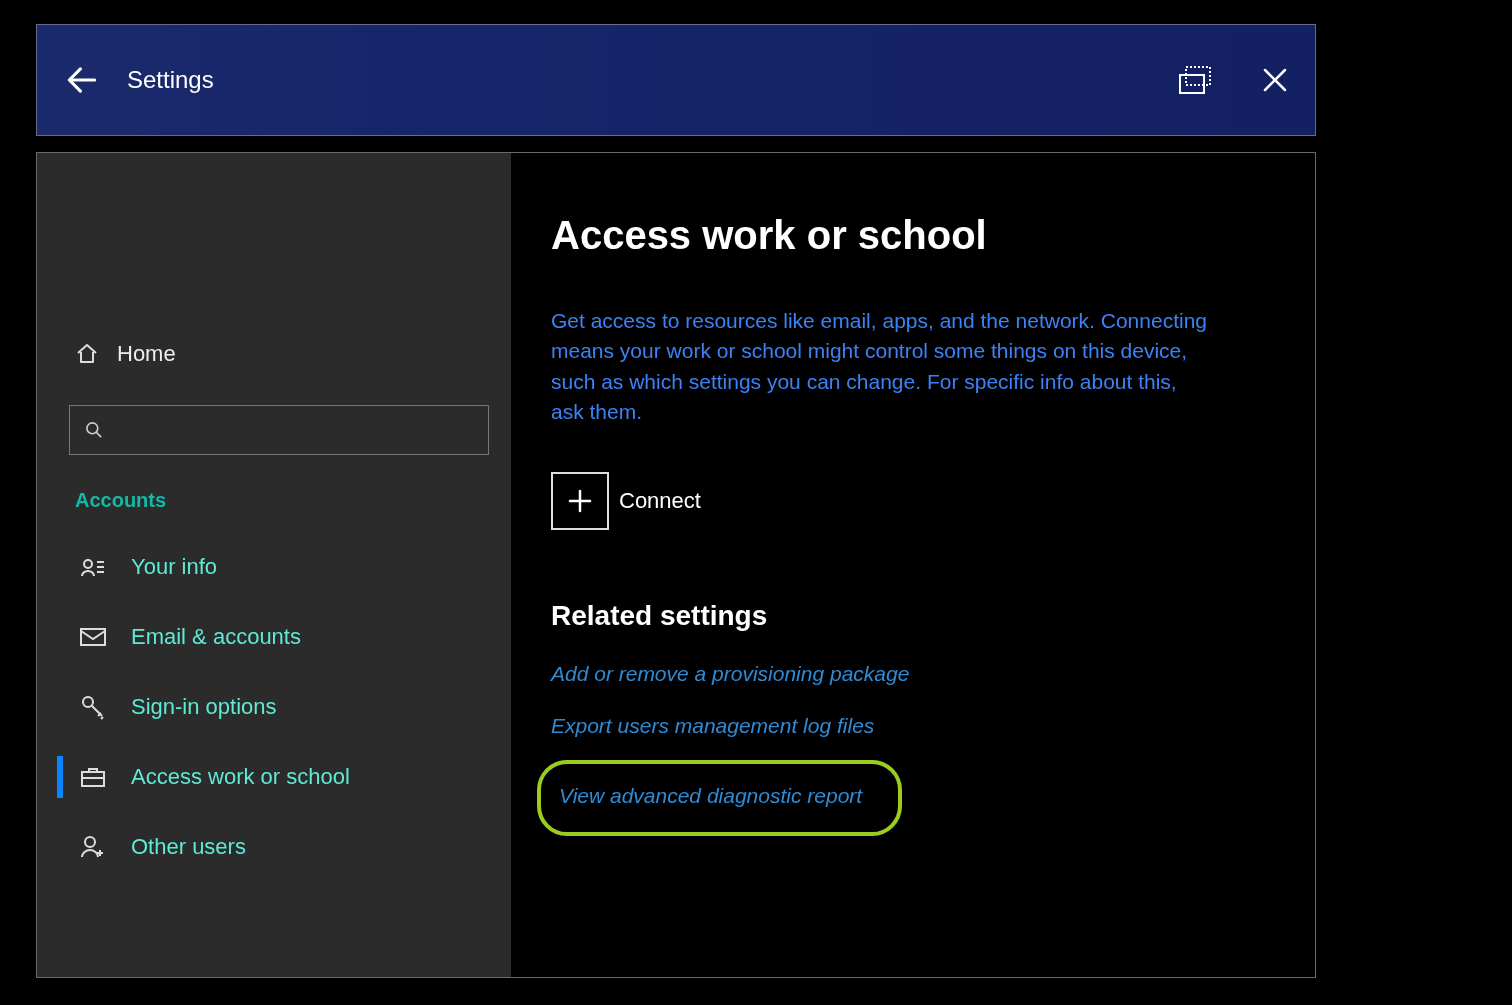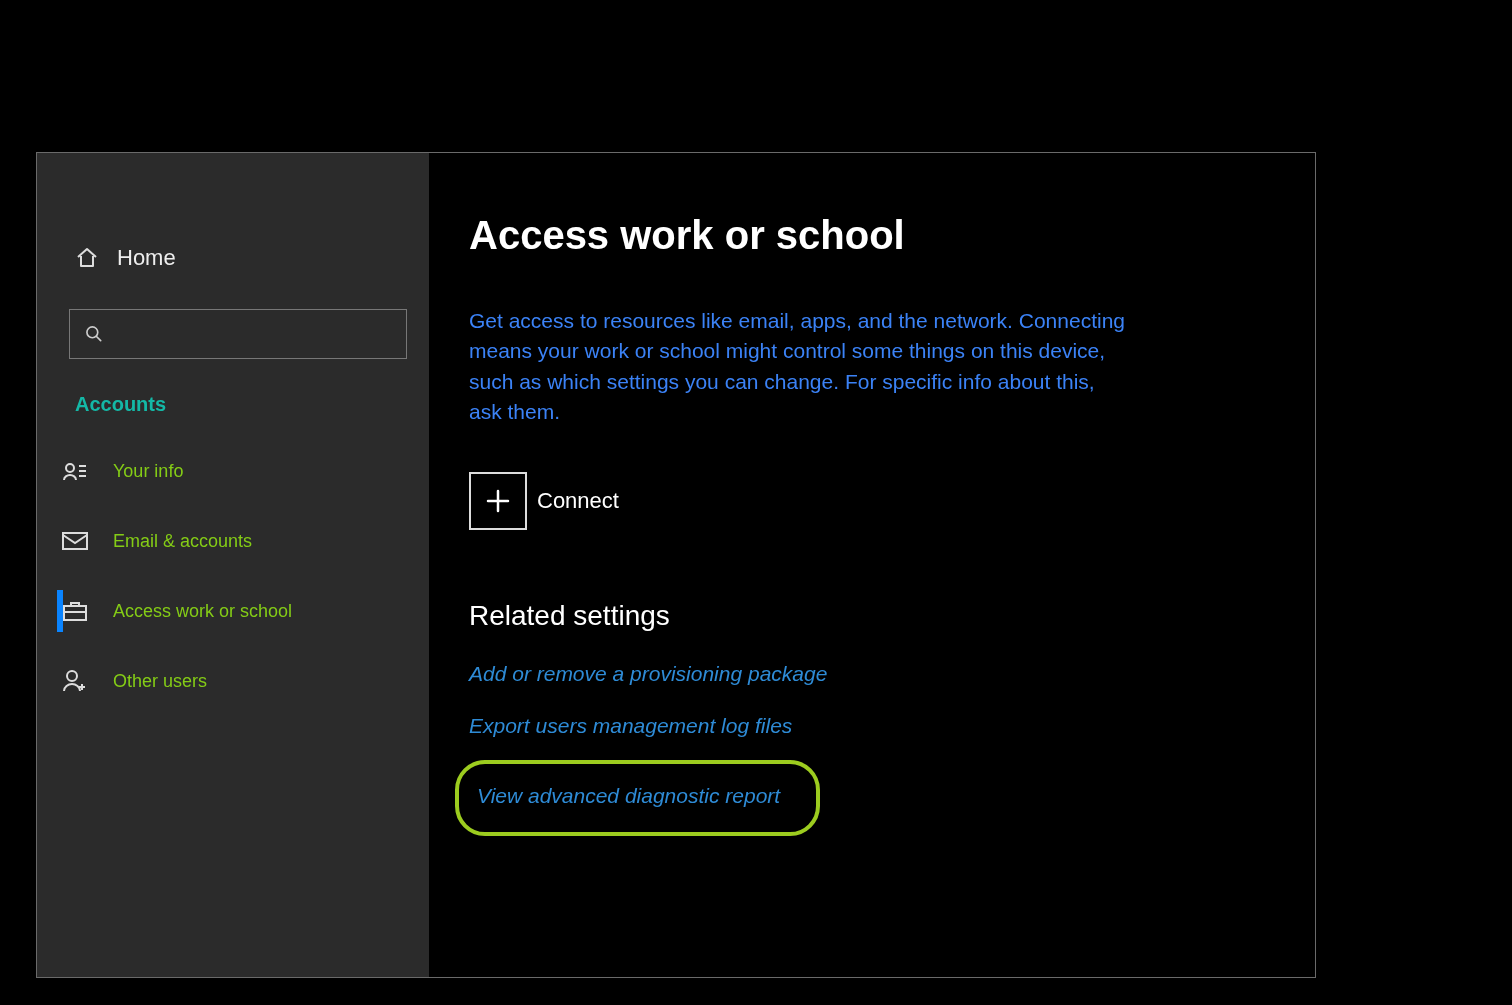--- a/index.html
+++ b/index.html
@@ -58,25 +58,26 @@
     left: 36px;
     top: 152px;
     width: 1280px;
     height: 826px;
     border: 1px solid #6a6a6a;
     display: flex;
     background: #000;
     overflow: hidden;
   }
   .sidebar {
-    width: 392px;
+    width: 474px;
     background: #2b2b2b;
     padding: 78px 0 0 0;
     display: flex;
     flex-direction: column;
+    justify-content: center;
   }
   .home-row {
     display: flex;
     align-items: center;
     gap: 18px;
     padding: 0 0 0 38px;
     height: 54px;
     cursor: pointer;
   }
   .home-row .label { font-size: 22px; color: #eee; }
@@ -111,24 +112,24 @@
     color: #14b8a6;
   }
 
   .nav { display: flex; flex-direction: column; }
   .nav-item {
     position: relative;
     display: flex;
     align-items: center;
     gap: 24px;
     height: 70px;
-    padding-left: 24px;
-    cursor: pointer;
-    color: #84cc16;
-    font-size: 18px;
+    padding-left: 42px;
+    cursor: pointer;
+    color: #5eead4;
+    font-size: 22px;
   }
   .nav-item.active::before {
     content: "";
     position: absolute;
     left: 20px;
     top: 14px;
     bottom: 14px;
     width: 6px;
     background: #0a84ff;
   }
@@ -163,21 +164,21 @@
     height: 58px;
     border: 2px solid #ddd;
     display: flex;
     align-items: center;
     justify-content: center;
   }
   .connect-row .clabel { font-size: 22px; }
 
   .related-title {
     font-size: 28px;
-    font-weight: 400;
+    font-weight: 700;
     margin-bottom: 30px;
   }
   .link {
     display: block;
     font-size: 21px;
     color: #2e8bd6;
     margin-bottom: 28px;
     cursor: pointer;
     width: fit-content;
     font-style: italic;
@@ -199,20 +200,40 @@
   }
   .highlight-wrap .link { margin: 12px; }
 
   svg { display: block; }
 </style>
 </head>
 <body>
 
 <div class="stage">
 
+  <div class="titlebar">
+    <div class="back">
+      <svg width="38" height="38" viewBox="0 0 24 24">
+        <path d="M20 12H5 M11 5l-7 7 7 7" stroke="#fff" stroke-width="2" fill="none" stroke-linecap="round" stroke-linejoin="round"></path>
+      </svg>
+    </div>
+    <div class="title">Settings</div>
+    <div class="spacer"></div>
+    <div class="winbtn">
+      <svg width="40" height="34" viewBox="0 0 40 34">
+        <rect x="11" y="4" width="24" height="18" stroke="#fff" stroke-width="2" fill="none" stroke-dasharray="2 2"></rect>
+        <rect x="5" y="12" width="24" height="18" stroke="#fff" stroke-width="2" fill="none"></rect>
+      </svg>
+    </div>
+    <div class="winbtn">
+      <svg width="30" height="30" viewBox="0 0 24 24">
+        <path d="M4 4l16 16M20 4L4 20" stroke="#fff" stroke-width="2" stroke-linecap="round"></path>
+      </svg>
+    </div>
+  </div>
 
   <div class="content-window">
 
     <div class="sidebar">
       <div class="home-row">
         <span>
           <svg width="24" height="24" viewBox="0 0 24 24">
             <path d="M3 11l9-8 9 8" stroke="#ddd" stroke-width="2" fill="none" stroke-linejoin="round"></path>
             <path d="M6 10v10h12V10" stroke="#ddd" stroke-width="2" fill="none" stroke-linejoin="round"></path>
           </svg>
@@ -248,20 +269,29 @@
         <div class="nav-item">
           <span class="icon">
             <svg width="26" height="20" viewBox="0 0 26 20">
               <rect x="1" y="2" width="24" height="16" stroke="#ddd" stroke-width="2" fill="none"></rect>
               <path d="M1 4l12 8 12-8" stroke="#ddd" stroke-width="2" fill="none"></path>
             </svg>
           </span>
           <span>Email &amp; accounts</span>
         </div>
 
+        <div class="nav-item">
+          <span class="icon">
+            <svg width="26" height="26" viewBox="0 0 26 26">
+              <circle cx="8" cy="8" r="5" stroke="#ddd" stroke-width="2" fill="none"></circle>
+              <path d="M12 12l10 10M18 22l3-3M21 25l2-2" stroke="#ddd" stroke-width="2" fill="none"></path>
+            </svg>
+          </span>
+          <span>Sign-in options</span>
+        </div>
 
         <div class="nav-item active">
           <span class="icon">
             <svg width="26" height="22" viewBox="0 0 26 22">
               <rect x="2" y="6" width="22" height="14" stroke="#ddd" stroke-width="2" fill="none"></rect>
               <path d="M9 6V3h8v3" stroke="#ddd" stroke-width="2" fill="none"></path>
               <path d="M2 12h22" stroke="#ddd" stroke-width="2"></path>
             </svg>
           </span>
           <span>Access work or school</span>

